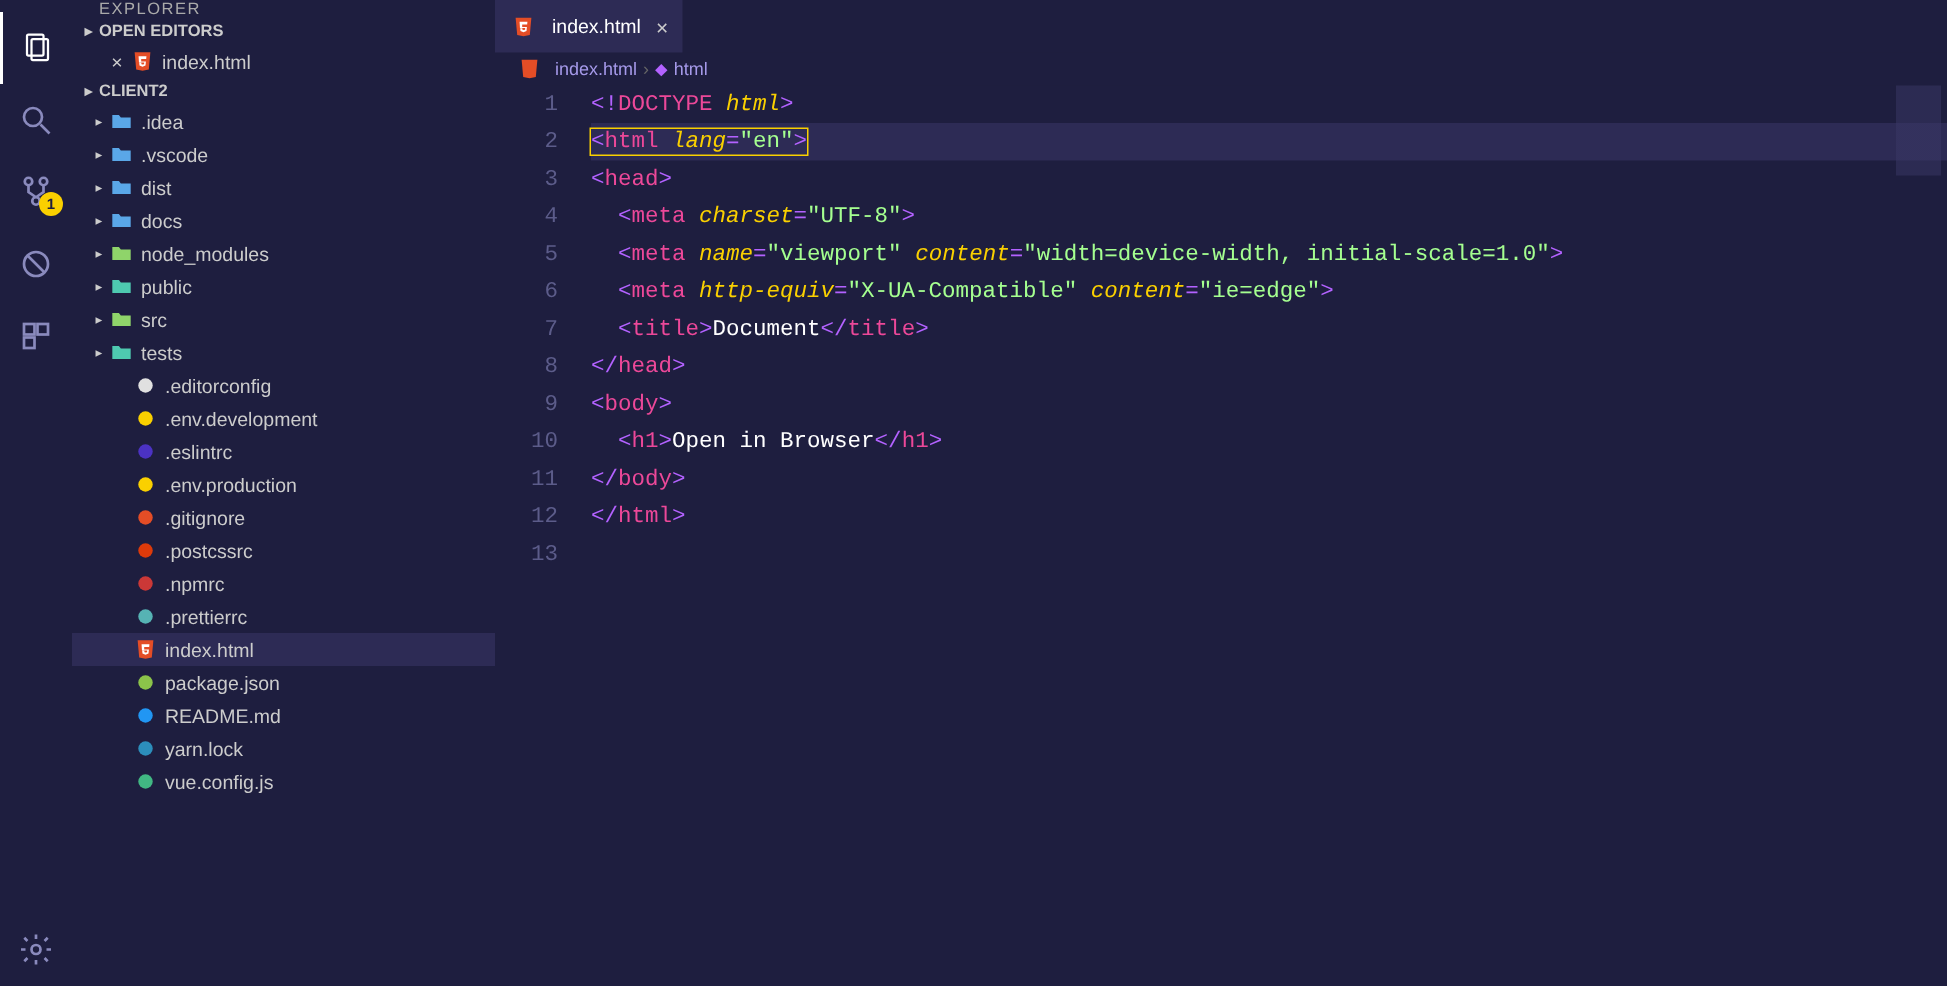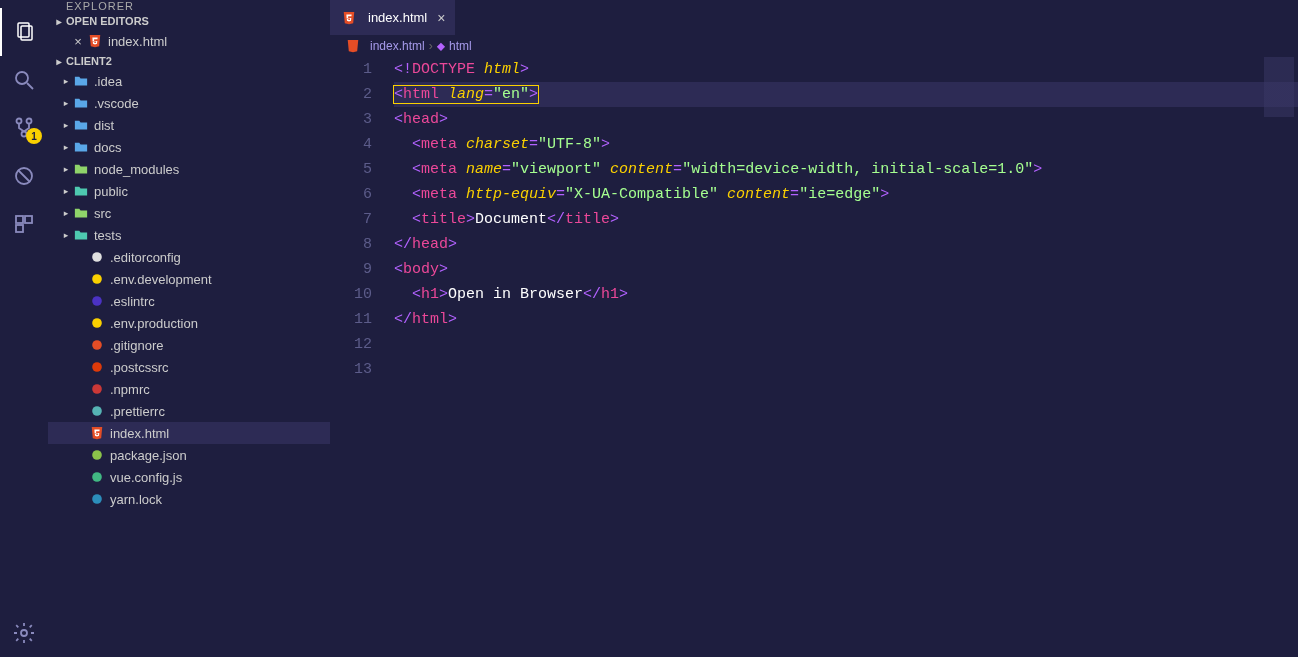--- a/index.html
+++ b/index.html
@@ -410,34 +410,44 @@
             <circle cx="8" cy="8" r="5.5" fill="#8bc34a"></circle>
           </svg>
         </span>
         <span class="label">package.json</span>
       </div>
       <div class="tree-item">
         <span class="indent"></span>
         <span class="indent"></span>
         <span class="file-icon">
           <svg viewBox="0 0 16 16">
+            <circle cx="8" cy="8" r="5.5" fill="#2196f3"></circle>
+          </svg>
+        </span>
+        <span class="label">README.md</span>
+      </div>
+      <div class="tree-item">
+        <span class="indent"></span>
+        <span class="indent"></span>
+        <span class="file-icon">
+          <svg viewBox="0 0 16 16">
+            <circle cx="8" cy="8" r="5.5" fill="#2c8ebb"></circle>
+          </svg>
+        </span>
+        <span class="label">yarn.lock</span>
+      </div>
+      <div class="tree-item">
+        <span class="indent"></span>
+        <span class="indent"></span>
+        <span class="file-icon">
+          <svg viewBox="0 0 16 16">
             <circle cx="8" cy="8" r="5.5" fill="#41b883"></circle>
           </svg>
         </span>
         <span class="label">vue.config.js</span>
-      </div>
-      <div class="tree-item">
-        <span class="indent"></span>
-        <span class="indent"></span>
-        <span class="file-icon">
-          <svg viewBox="0 0 16 16">
-            <circle cx="8" cy="8" r="5.5" fill="#2c8ebb"></circle>
-          </svg>
-        </span>
-        <span class="label">yarn.lock</span>
       </div>
     </div>
 </div>
 
 <div class="main">
   <div class="tabs">
     <div class="tab">
       <span class="file-icon">
         <svg viewBox="0 0 16 16">
             <path fill="#e44d26" d="M2 1l1.2 13L8 15l4.8-1L14 1z"></path>
@@ -479,18 +489,19 @@
         <div class="code-line"><span class="p-punc">&lt;!</span><span class="p-tag">DOCTYPE </span><span class="p-attr">html</span><span class="p-punc">&gt;</span></div>
         <div class="code-line hl"><span class="cursor-box"><span class="p-punc">&lt;</span><span class="p-tag">html </span><span class="p-attr">lang</span><span class="p-punc">=</span><span class="p-str">"en"</span><span class="p-punc">&gt;</span></span></div>
         <div class="code-line"><span class="p-punc">&lt;</span><span class="p-tag">head</span><span class="p-punc">&gt;</span></div>
         <div class="code-line"><span class="p-punc">  &lt;</span><span class="p-tag">meta </span><span class="p-attr">charset</span><span class="p-punc">=</span><span class="p-str">"UTF-8"</span><span class="p-punc">&gt;</span></div>
         <div class="code-line"><span class="p-punc">  &lt;</span><span class="p-tag">meta </span><span class="p-attr">name</span><span class="p-punc">=</span><span class="p-str">"viewport" </span><span class="p-attr">content</span><span class="p-punc">=</span><span class="p-str">"width=device-width, initial-scale=1.0"</span><span class="p-punc">&gt;</span></div>
         <div class="code-line"><span class="p-punc">  &lt;</span><span class="p-tag">meta </span><span class="p-attr">http-equiv</span><span class="p-punc">=</span><span class="p-str">"X-UA-Compatible" </span><span class="p-attr">content</span><span class="p-punc">=</span><span class="p-str">"ie=edge"</span><span class="p-punc">&gt;</span></div>
         <div class="code-line"><span class="p-punc">  &lt;</span><span class="p-tag">title</span><span class="p-punc">&gt;</span><span class="p-txt">Document</span><span class="p-punc">&lt;/</span><span class="p-tag">title</span><span class="p-punc">&gt;</span></div>
         <div class="code-line"><span class="p-punc">&lt;/</span><span class="p-tag">head</span><span class="p-punc">&gt;</span></div>
         <div class="code-line"><span class="p-punc">&lt;</span><span class="p-tag">body</span><span class="p-punc">&gt;</span></div>
         <div class="code-line"><span class="p-punc">  &lt;</span><span class="p-tag">h1</span><span class="p-punc">&gt;</span><span class="p-txt">Open in Browser</span><span class="p-punc">&lt;/</span><span class="p-tag">h1</span><span class="p-punc">&gt;</span></div>
+        <div class="code-line"><span class="p-punc">&lt;/</span><span class="p-tag">body</span><span class="p-punc">&gt;</span></div>
         <div class="code-line"><span class="p-punc">&lt;/</span><span class="p-tag">html</span><span class="p-punc">&gt;</span></div>
         <div class="code-line"></div>
       </div>
   </div>
   <div class="minimap"></div>
 </div>
 
 </body></html>

